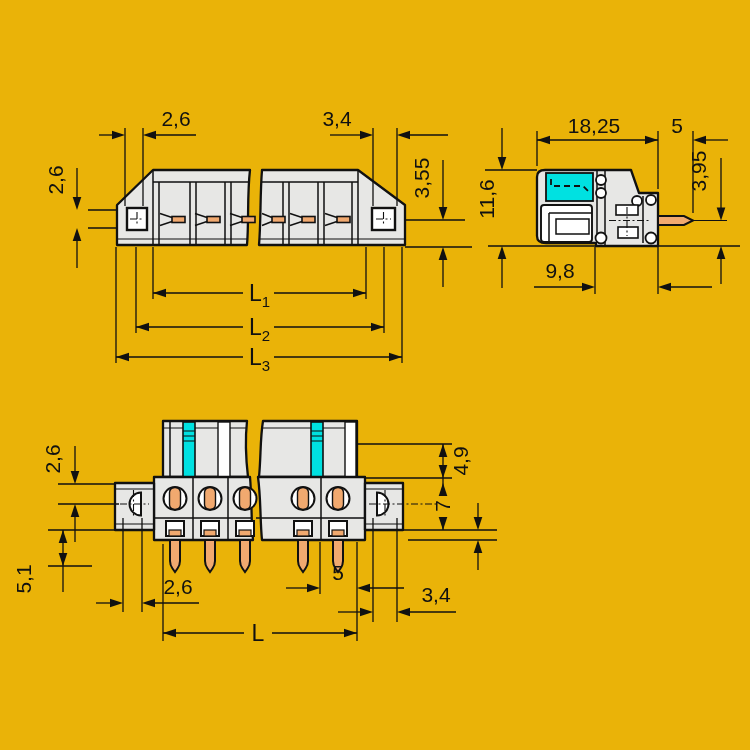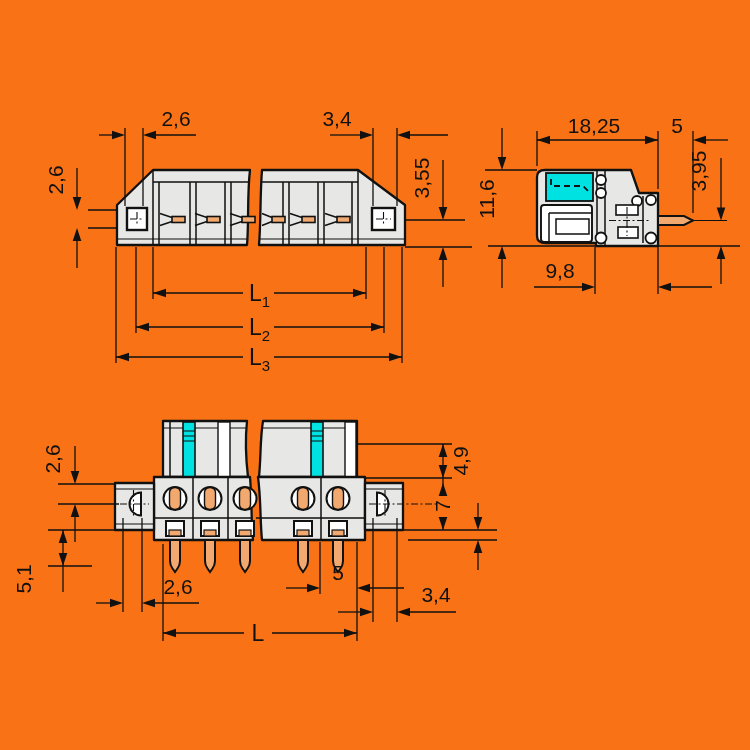--- a/index.html
+++ b/index.html
@@ -1,16 +1,16 @@
 <!DOCTYPE html>
 <html><head>
 <meta charset="utf-8">
 <style>
   html,body{margin:0;padding:0;background:#ffffff;}
-  .stage{width:750px;height:750px;background:#f97316;position:relative;overflow:hidden;
+  .stage{width:750px;height:750px;background:#eab308;position:relative;overflow:hidden;
          font-family:"Liberation Sans", sans-serif;}
   svg{display:block;}
   .body-fill{fill:#e7e7e5;stroke:#111111;stroke-width:2.3;stroke-linejoin:round;}
   .inner{stroke:#111111;stroke-width:1.5;fill:none;}
   .inner-thin{stroke:#111111;stroke-width:1.1;fill:none;}
   .white{fill:#ffffff;stroke:#111111;stroke-width:2;}
   .cyan{fill:#00e1e1;stroke:#111111;stroke-width:1.8;}
   .orange{fill:#f1a96f;stroke:#111111;stroke-width:1.6;}
   .dim{stroke:#111111;stroke-width:1.3;fill:none;}
   .cl{stroke:#111111;stroke-width:1.1;fill:none;stroke-dasharray:7 2.5 2 2.5;}

